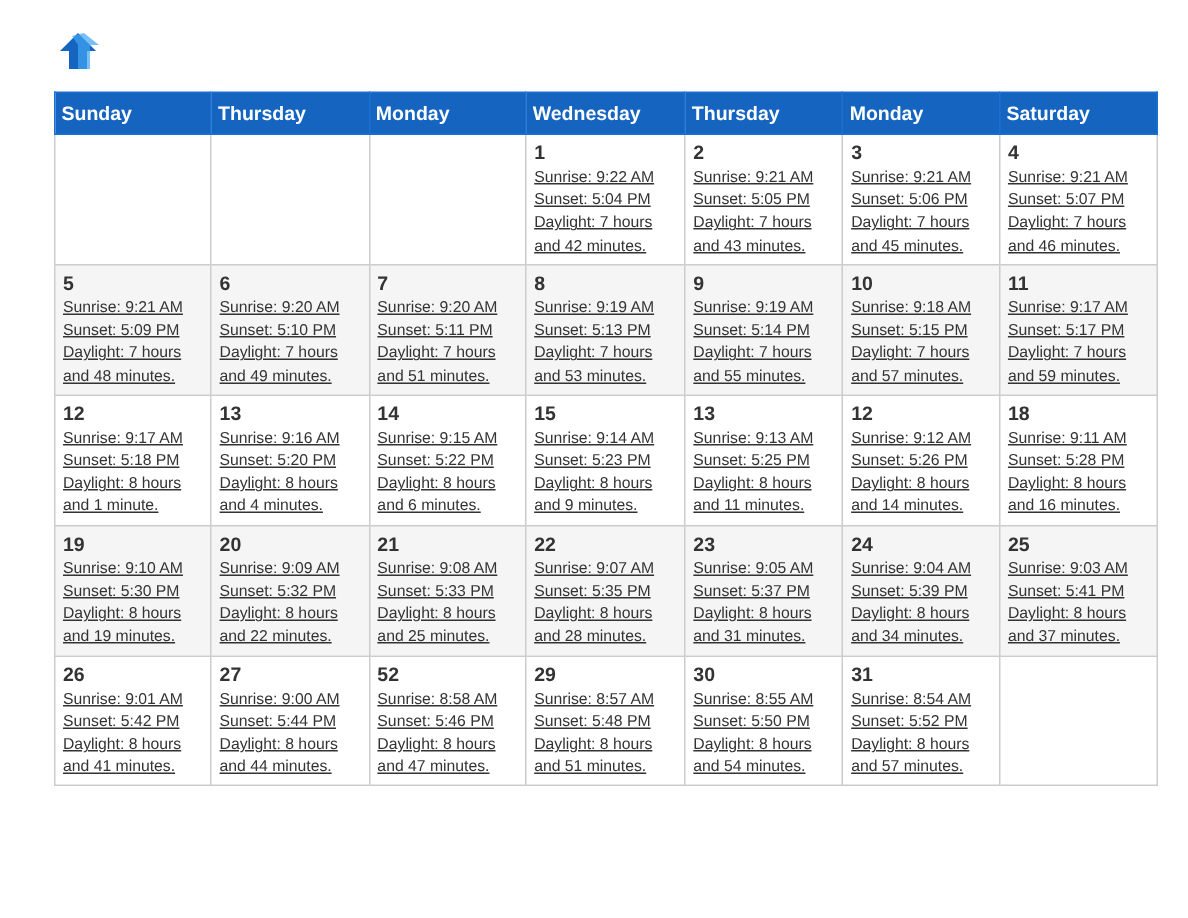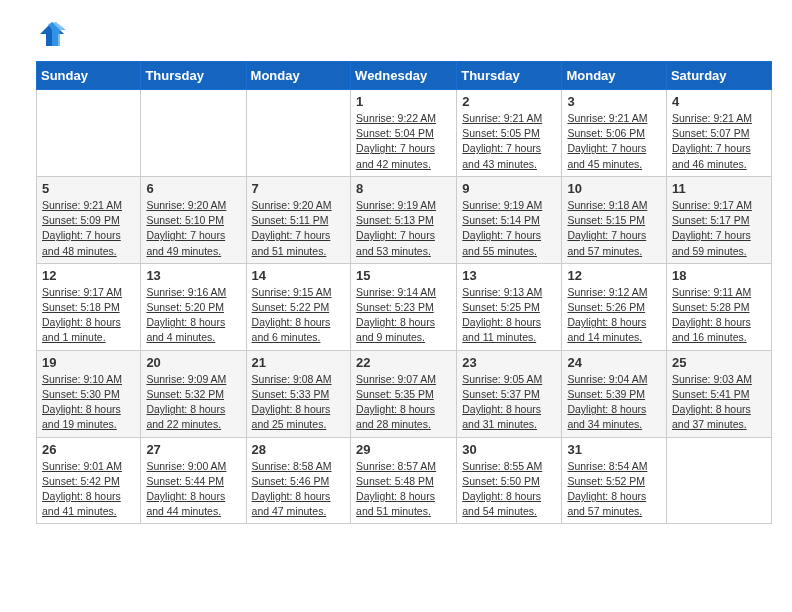--- a/index.html
+++ b/index.html
@@ -244,21 +244,21 @@
         <tr>
           <td>
             <span class="day-num">26</span>
             <div class="cell-content">Sunrise: 9:01 AM<br>Sunset: 5:42 PM<br>Daylight: 8 hours and 41 minutes.</div>
           </td>
           <td>
             <span class="day-num">27</span>
             <div class="cell-content">Sunrise: 9:00 AM<br>Sunset: 5:44 PM<br>Daylight: 8 hours and 44 minutes.</div>
           </td>
           <td>
-            <span class="day-num">28</span>
+            <span class="day-num">52</span>
             <div class="cell-content">Sunrise: 8:58 AM<br>Sunset: 5:46 PM<br>Daylight: 8 hours and 47 minutes.</div>
           </td>
           <td>
             <span class="day-num">29</span>
             <div class="cell-content">Sunrise: 8:57 AM<br>Sunset: 5:48 PM<br>Daylight: 8 hours and 51 minutes.</div>
           </td>
           <td>
             <span class="day-num">30</span>
             <div class="cell-content">Sunrise: 8:55 AM<br>Sunset: 5:50 PM<br>Daylight: 8 hours and 54 minutes.</div>
           </td>

